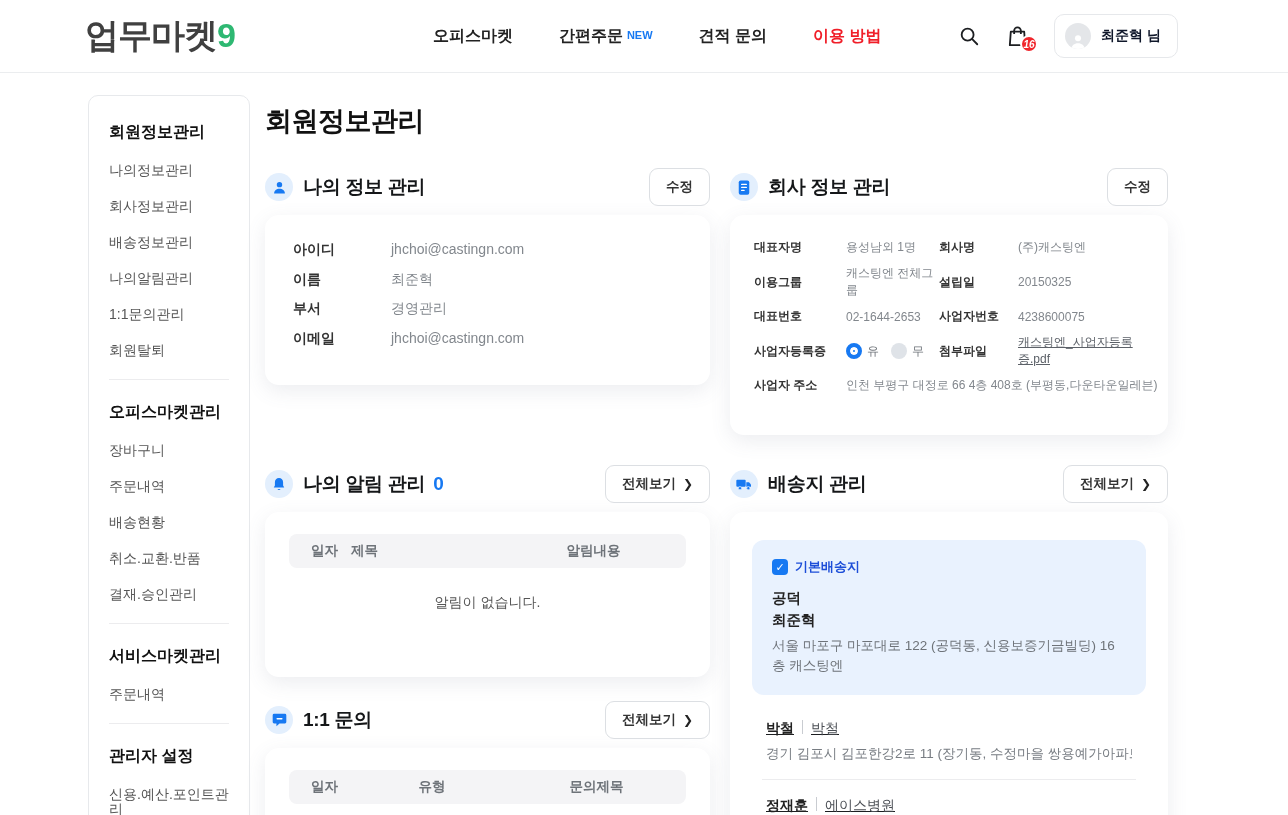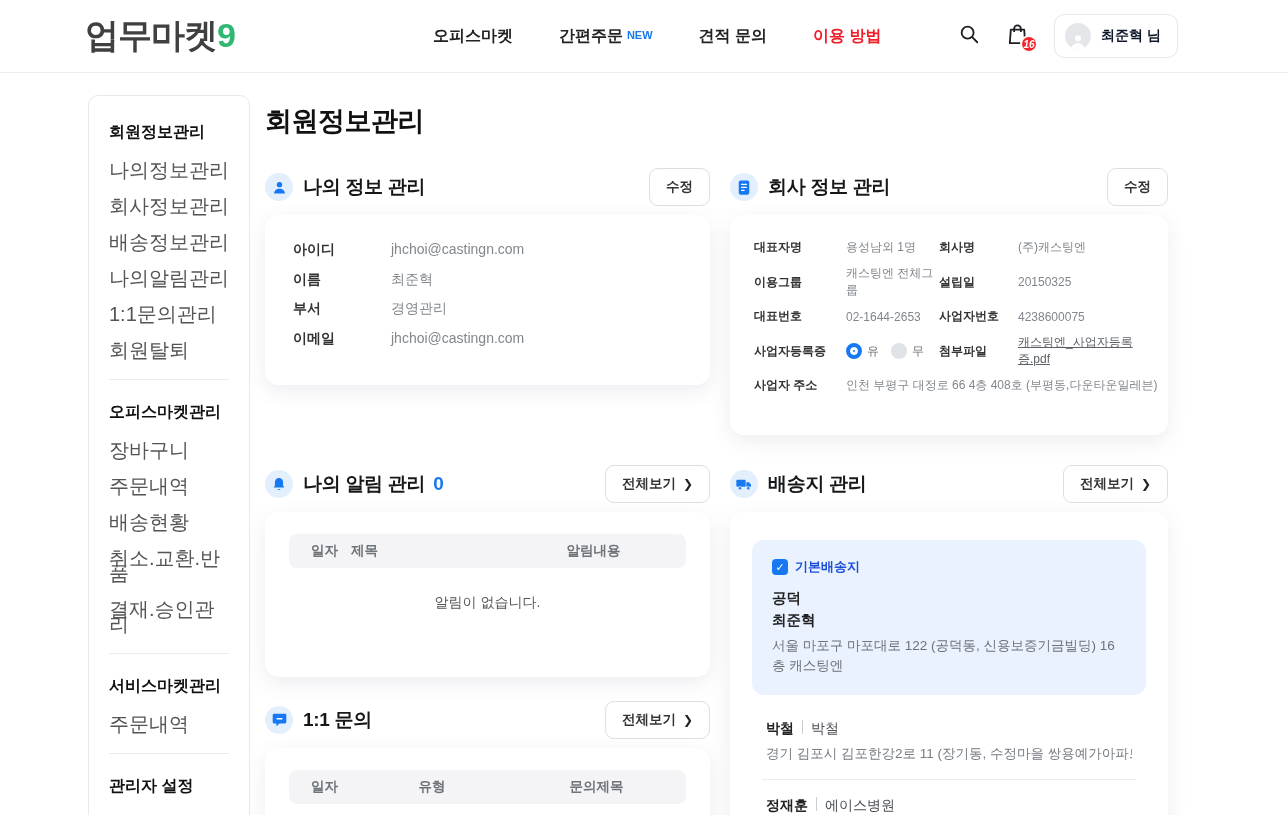--- a/index.html
+++ b/index.html
@@ -10,35 +10,35 @@
   .header { height:73px; display:flex; align-items:center; border-bottom:1px solid #ebedef;
     padding:0 110px 0 85px; background:#fff; }
   .logo { font-size:34px; font-weight:800; letter-spacing:-1px; cursor:pointer; }
   .logo .t { color:#404040; }
   .logo .n { color:#2eb872; }
   .nav { display:flex; align-items:center; gap:46px; margin-left:198px; }
   .nav-item { font-size:16px; font-weight:700; color:#222; cursor:pointer; white-space:nowrap; }
   .nav-item .new { color:#1779f2; font-size:11px; font-weight:800; margin-left:4px; vertical-align:2px; }
   .nav-item.hot { color:#f01e28; }
   .h-right { margin-left:auto; display:flex; align-items:center; gap:22px; }
-  .icon-btn { width:26px; height:26px; position:relative; cursor:pointer; display:flex; align-items:flex-start; justify-content:center;font-style:italic; }
+  .icon-btn { width:26px; height:26px; position:relative; cursor:pointer; display:flex; align-items:center; justify-content:center;font-style:italic; }
   .cart-badge { position:absolute; right:-8px; bottom:-4px; background:#f0262c; color:#fff;
     font-size:10px; font-weight:800; width:18px; height:18px; border-radius:50%;
     display:flex; align-items:center; justify-content:center; border:2px solid #fff; }
   .user-chip { display:flex; align-items:center; gap:10px; border:1px solid #e6e8eb; border-radius:10px;
     padding:8px 16px 8px 10px; cursor:pointer; margin-left:2px; }
   .avatar { width:26px; height:26px; border-radius:50%; background:#e4e6e9; display:flex; align-items:flex-end; justify-content:center; overflow:hidden; }
   .user-name { font-size:14px; font-weight:600; color:#0f172a; }
 
   
   .wrap { display:flex; align-items:flex-start; padding:22px 0 0 88px; }
   .sidebar { width:162px; flex-shrink:0; border:1px solid #e7e9ec; border-radius:10px;
     padding:26px 20px; min-height:900px; }
   .sb-title { font-size:16px; font-weight:800; color:#111; margin-bottom:20px; }
-  .sb-item { font-size:20px; color:#555; margin-bottom:21px; cursor:pointer; line-height:15px; }
+  .sb-item { font-size:14px; color:#555; margin-bottom:21px; cursor:pointer; line-height:15px; }
   .sb-div { border:0; border-top:1px solid #ececee; margin:20px 0 22px; }
   .content { margin-left:15px; width:903px; }
   .page-title { font-size:27px; font-weight:800; color:#111; margin:8px 0 32px; letter-spacing:-0.5px; }
   .cols { display:flex; gap:20px; }
   .col-l { width:445px; flex-shrink:0; }
   .col-r { width:438px; flex-shrink:0; }
 
   
   .sec-head { display:flex; align-items:center; height:32px; margin-bottom:12px; }
   .sec-ic { width:28px; height:28px; border-radius:50%; background:#e3effd; display:flex;
@@ -83,21 +83,21 @@
   .ship-card { padding:24px 22px; height:420px; }
   .default-box { background:#e9f2fe; border-radius:12px; padding:18px 20px 20px; margin:4px 0 8px; }
   .def-head { display:flex; align-items:center; gap:7px; margin-bottom:13px; }
   .cbox { width:16px; height:16px; border-radius:4px; background:#1779f2; color:#fff; font-size:11px;
     font-weight:800; display:flex; align-items:center; justify-content:center; }
   .def-label { color:#1d4ed8; font-size:13px; font-weight:800; }
   .def-name { font-size:14.5px; font-weight:800; color:#222; margin-bottom:3px; }
   .def-person { font-size:14.5px; font-weight:800; color:#222; margin-bottom:6px; }
   .def-addr { font-size:13.5px; color:#6e7379; line-height:1.45; }
   .ship-item { padding:17px 14px 16px; }
-  .ship-top { display:flex; margin-bottom:7px; }
+  .ship-top { display:flex; margin-bottom:7px;text-decoration:underline; }
   .ship-name { font-size:14px; font-weight:800; color:#222; }
   .ship-sep { width:1px; height:14px; background:#c9ccd1; margin:0 8px; }
   .ship-org { font-size:14px; color:#4a4e54; }
   .ship-addr { font-size:13.5px; color:#777c82; white-space:nowrap; overflow:hidden; }
   .ship-div { border:0; border-top:1px solid #ececee; margin:0 10px; }
 
   .gap-l2 { margin-top:83px; } .gap-l3 { margin-top:27px; } .gap-r2 { margin-top:33px; }
   svg { display:block; }
 </style>
 </head>

